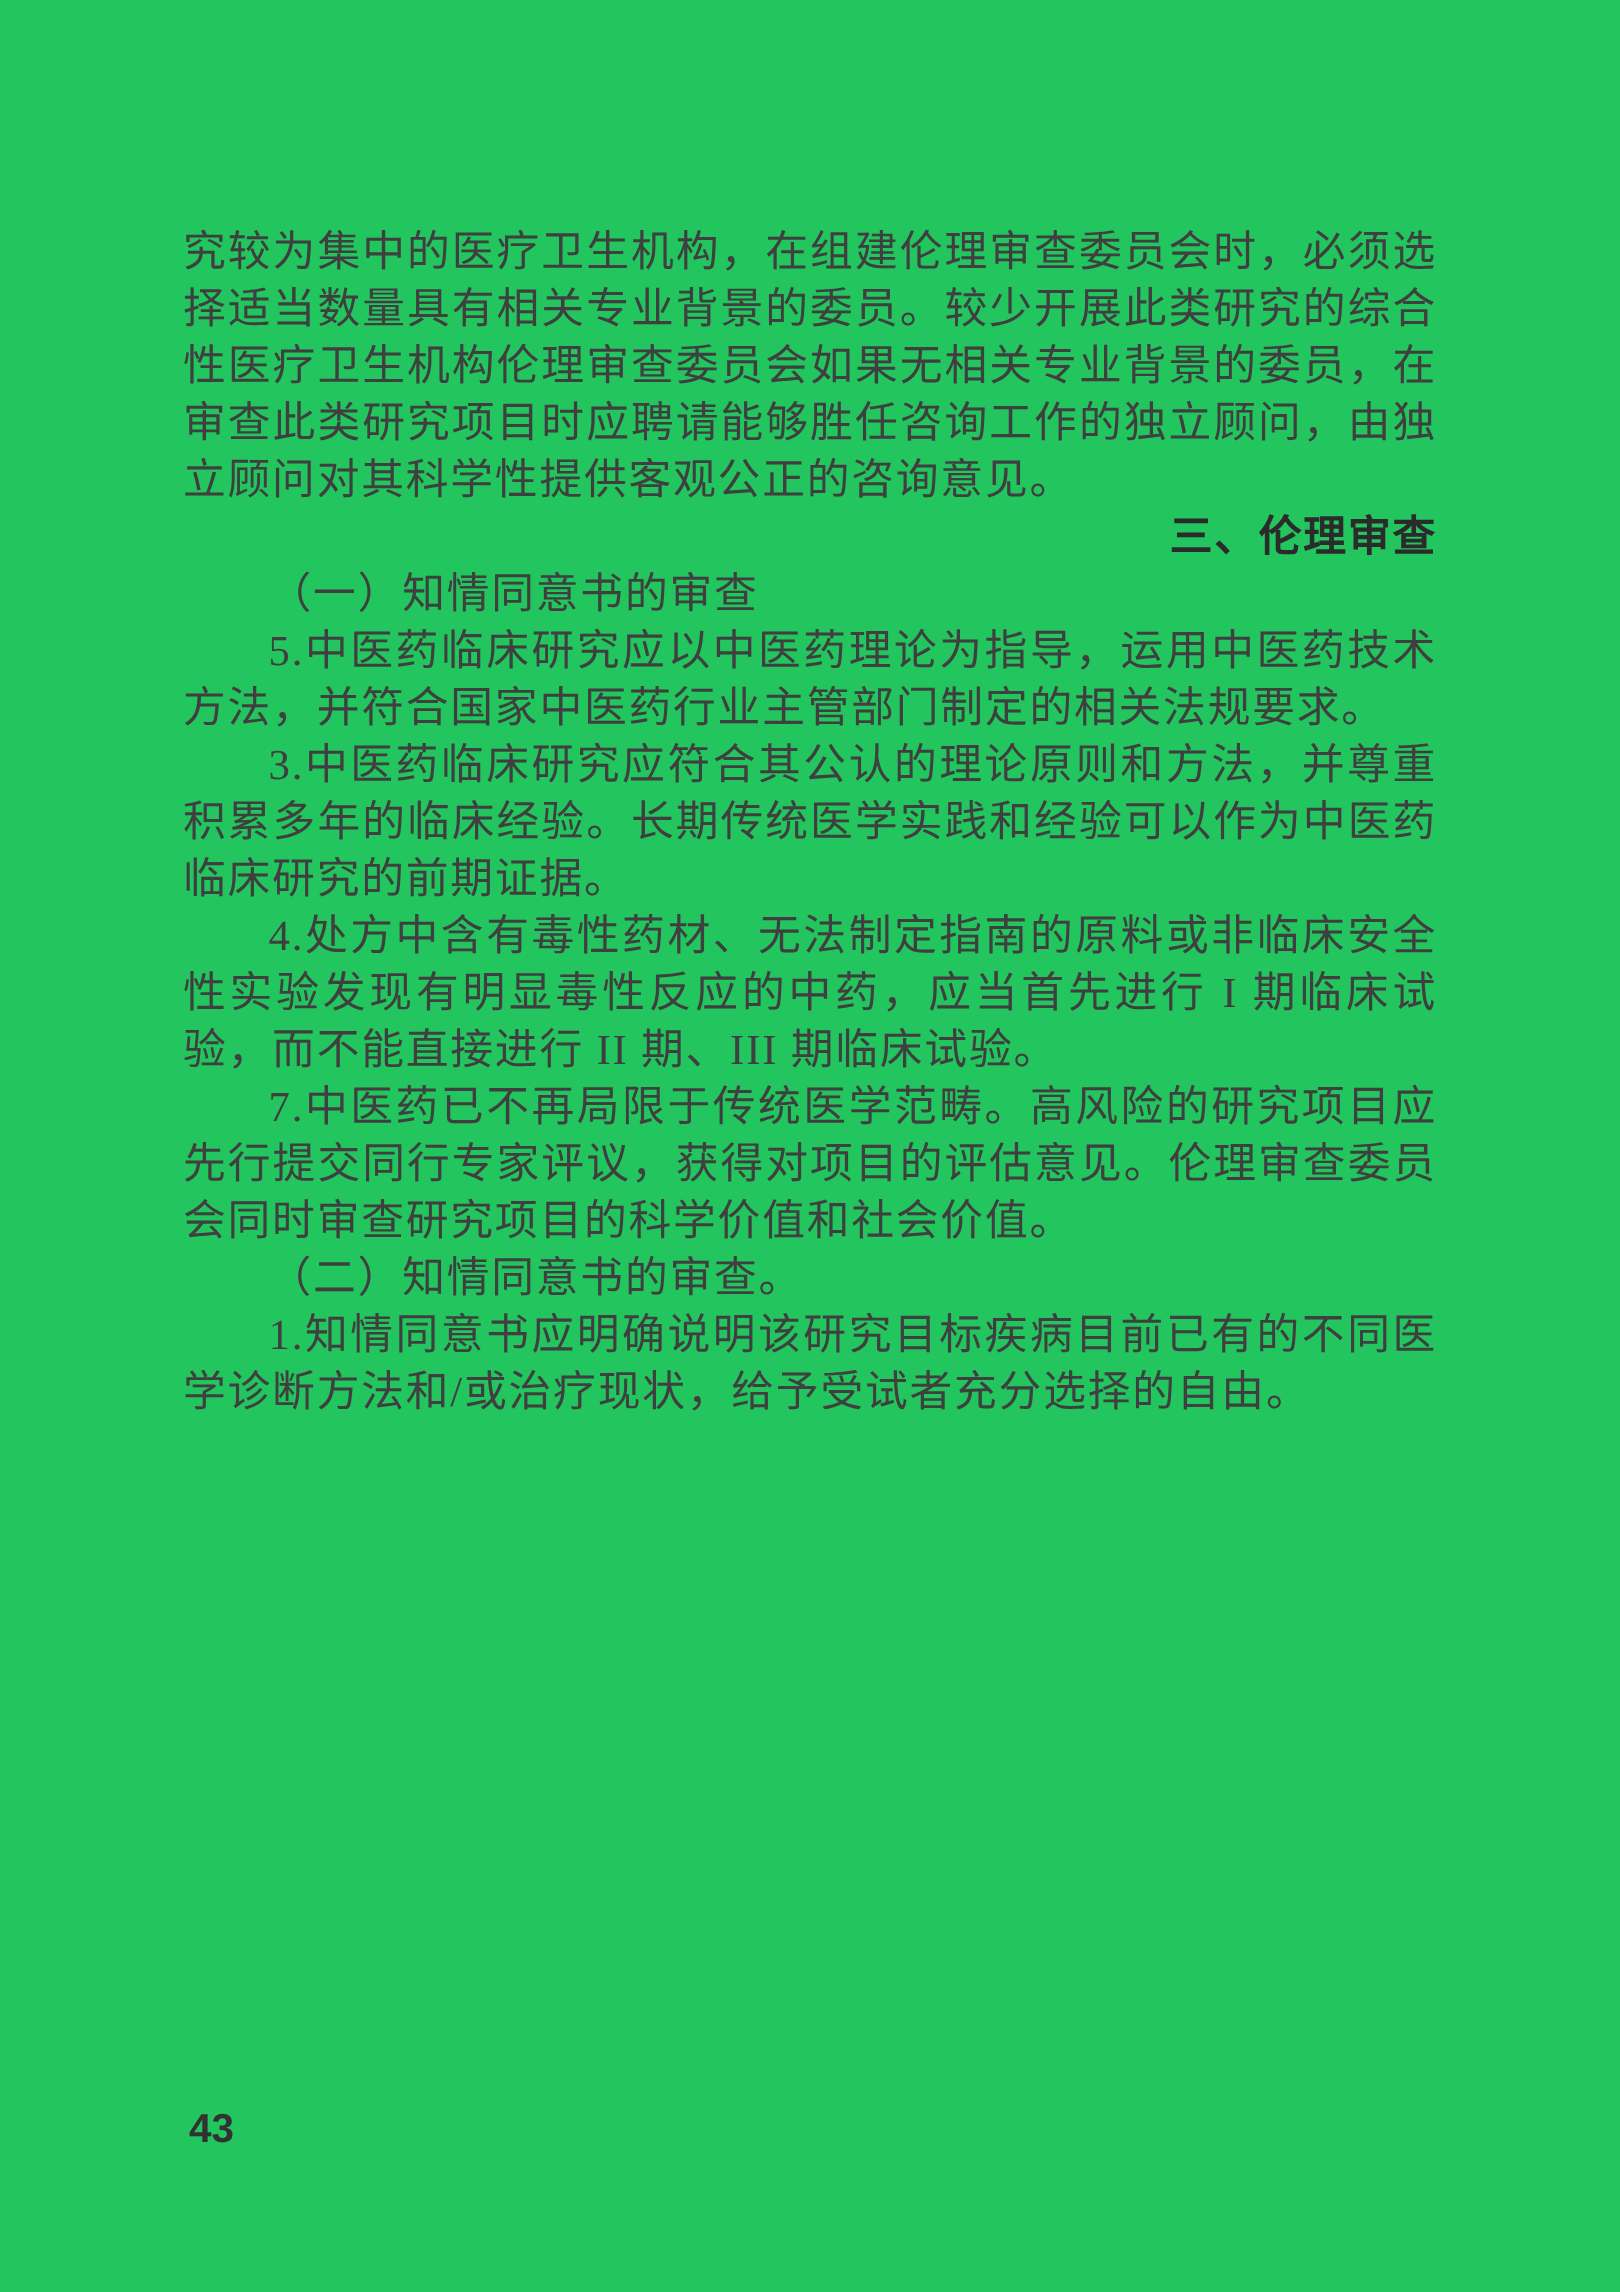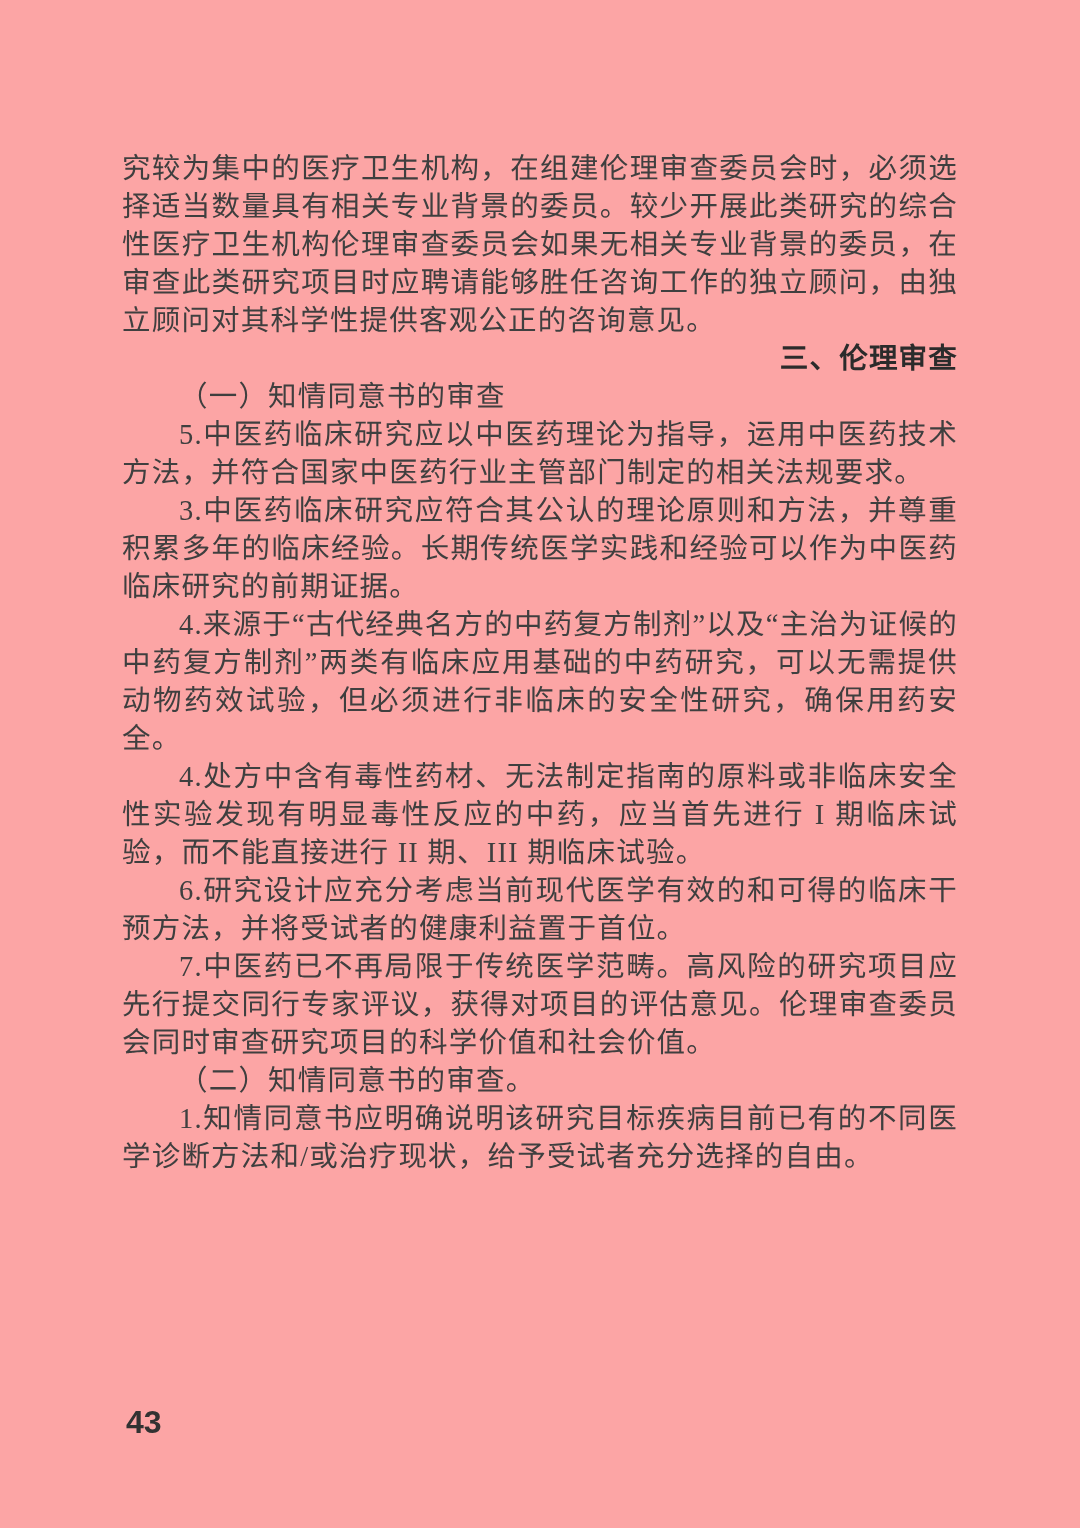--- a/index.html
+++ b/index.html
@@ -4,21 +4,21 @@
 <style>
   html, body {
     margin: 0;
     padding: 0;
     background: #ffffff;
   }
   .page {
     position: relative;
     width: 1080px;
     height: 1528px;
-    background: #fca5a5;
+    background: #22c55e;
     overflow: hidden;
     font-family: "Liberation Serif", "DejaVu Serif", serif;
   }
   .content {
     position: absolute;
     left: 122px;
     top: 150px;
     width: 836px;
   }
   .para {
@@ -37,36 +37,34 @@
   .para.heading {
     font-weight: bold;
     color: #2b2b2b;
     text-align: right;
   }
   .page-number {
     position: absolute;
     left: 126px;
     top: 1404px;
     font-family: "Liberation Sans", "DejaVu Sans", sans-serif;
-    font-size: 32px;
+    font-size: 27px;
     font-weight: 600;
     color: #323232;
   }
 </style>
 </head>
 <body>
 
 <div class="page">
   <div class="content">
     <p class="para">究较为集中的医疗卫生机构，在组建伦理审查委员会时，必须选择适当数量具有相关专业背景的委员。较少开展此类研究的综合性医疗卫生机构伦理审查委员会如果无相关专业背景的委员，在审查此类研究项目时应聘请能够胜任咨询工作的独立顾问，由独立顾问对其科学性提供客观公正的咨询意见。</p>
     <p class="para indent heading">三、伦理审查</p>
     <p class="para indent">（一）知情同意书的审查</p>
     <p class="para indent">5.中医药临床研究应以中医药理论为指导，运用中医药技术方法，并符合国家中医药行业主管部门制定的相关法规要求。</p>
     <p class="para indent">3.中医药临床研究应符合其公认的理论原则和方法，并尊重积累多年的临床经验。长期传统医学实践和经验可以作为中医药临床研究的前期证据。</p>
-    <p class="para indent">4.来源于“古代经典名方的中药复方制剂”以及“主治为证候的中药复方制剂”两类有临床应用基础的中药研究，可以无需提供动物药效试验，但必须进行非临床的安全性研究，确保用药安全。</p>
     <p class="para indent">4.处方中含有毒性药材、无法制定指南的原料或非临床安全性实验发现有明显毒性反应的中药，应当首先进行 I 期临床试验，而不能直接进行 II 期、III 期临床试验。</p>
-    <p class="para indent">6.研究设计应充分考虑当前现代医学有效的和可得的临床干预方法，并将受试者的健康利益置于首位。</p>
     <p class="para indent">7.中医药已不再局限于传统医学范畴。高风险的研究项目应先行提交同行专家评议，获得对项目的评估意见。伦理审查委员会同时审查研究项目的科学价值和社会价值。</p>
     <p class="para indent">（二）知情同意书的审查。</p>
     <p class="para indent">1.知情同意书应明确说明该研究目标疾病目前已有的不同医学诊断方法和/或治疗现状，给予受试者充分选择的自由。</p>
   </div>
   <div class="page-number">43</div>
 </div>
 
 </body></html>

